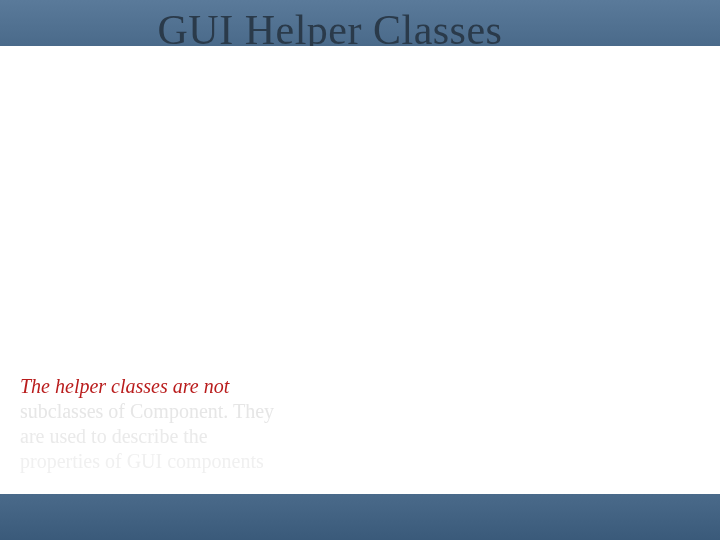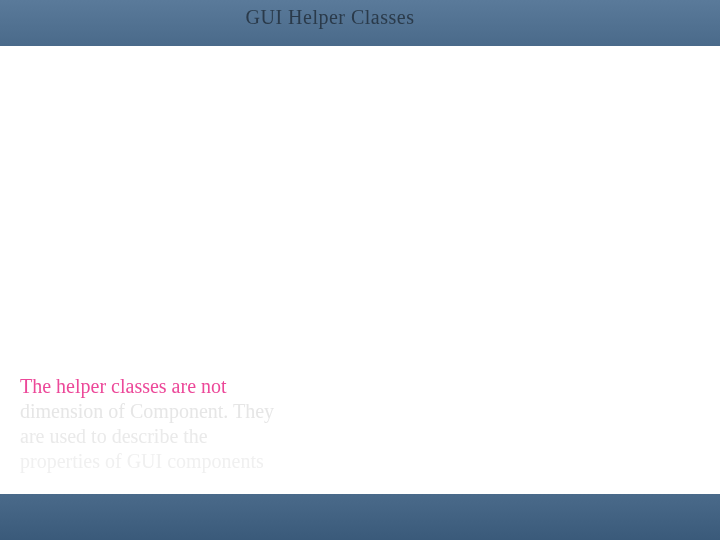--- a/index.html
+++ b/index.html
@@ -16,21 +16,21 @@
     width: 720px;
     height: 46px;
     background: linear-gradient(to bottom, #5a7a9a 0%, #4a6a8a 100%);
   }
   .title {
     position: absolute;
     top: 6px;
     left: 0;
     width: 660px;
     text-align: center;
-    font-size: 20px;
+    font-size: 42px;
     color: #2a3a4a;
     font-weight: normal;
     letter-spacing: 0.5px;
   }
   .main-area {
     position: absolute;
     top: 46px;
     left: 0;
     width: 720px;
     height: 448px;
@@ -39,21 +39,21 @@
   .paragraph {
     position: absolute;
     left: 20px;
     top: 328px;
     width: 320px;
     font-size: 20px;
     line-height: 1.25;
     color: #3a3a3a;
     font-family: Georgia, 'Times New Roman', serif;
   }
-  .paragraph .faded1 { color: #ec4899; }
+  .paragraph .faded1 { color: #b91c1c; font-style: italic; }
   .paragraph .faded2 { color: #e6e6e6; }
   .paragraph .faded3 { color: #eaeaea; }
   .paragraph .faded4 { color: #f0f0f0; }
   .paragraph .dark { color: #2a2a2a; }
   .paragraph .component { }
   .footer-band {
     position: absolute;
     top: 494px;
     left: 0;
     width: 720px;
@@ -63,21 +63,21 @@
 </style>
 </head>
 <body>
 
 <div class="title-band"></div>
 <div class="title">GUI Helper Classes</div>
 
 <div class="main-area">
   <div class="paragraph">
     <span class="faded1">The helper classes are not</span><br>
-    <span class="faded2">dimension of </span><span class="faded2 component">Component</span><span class="faded2">. They</span><br>
+    <span class="faded2">subclasses of </span><span class="faded2 component">Component</span><span class="faded2">. They</span><br>
     <span class="faded3">are used to describe the</span><br>
     <span class="faded4">properties of GUI components</span><br>
     <br>
     <span class="dark">colors, fonts, and dimension.</span>
   </div>
 </div>
 
 <div class="footer-band"></div>
 
 </body></html>

